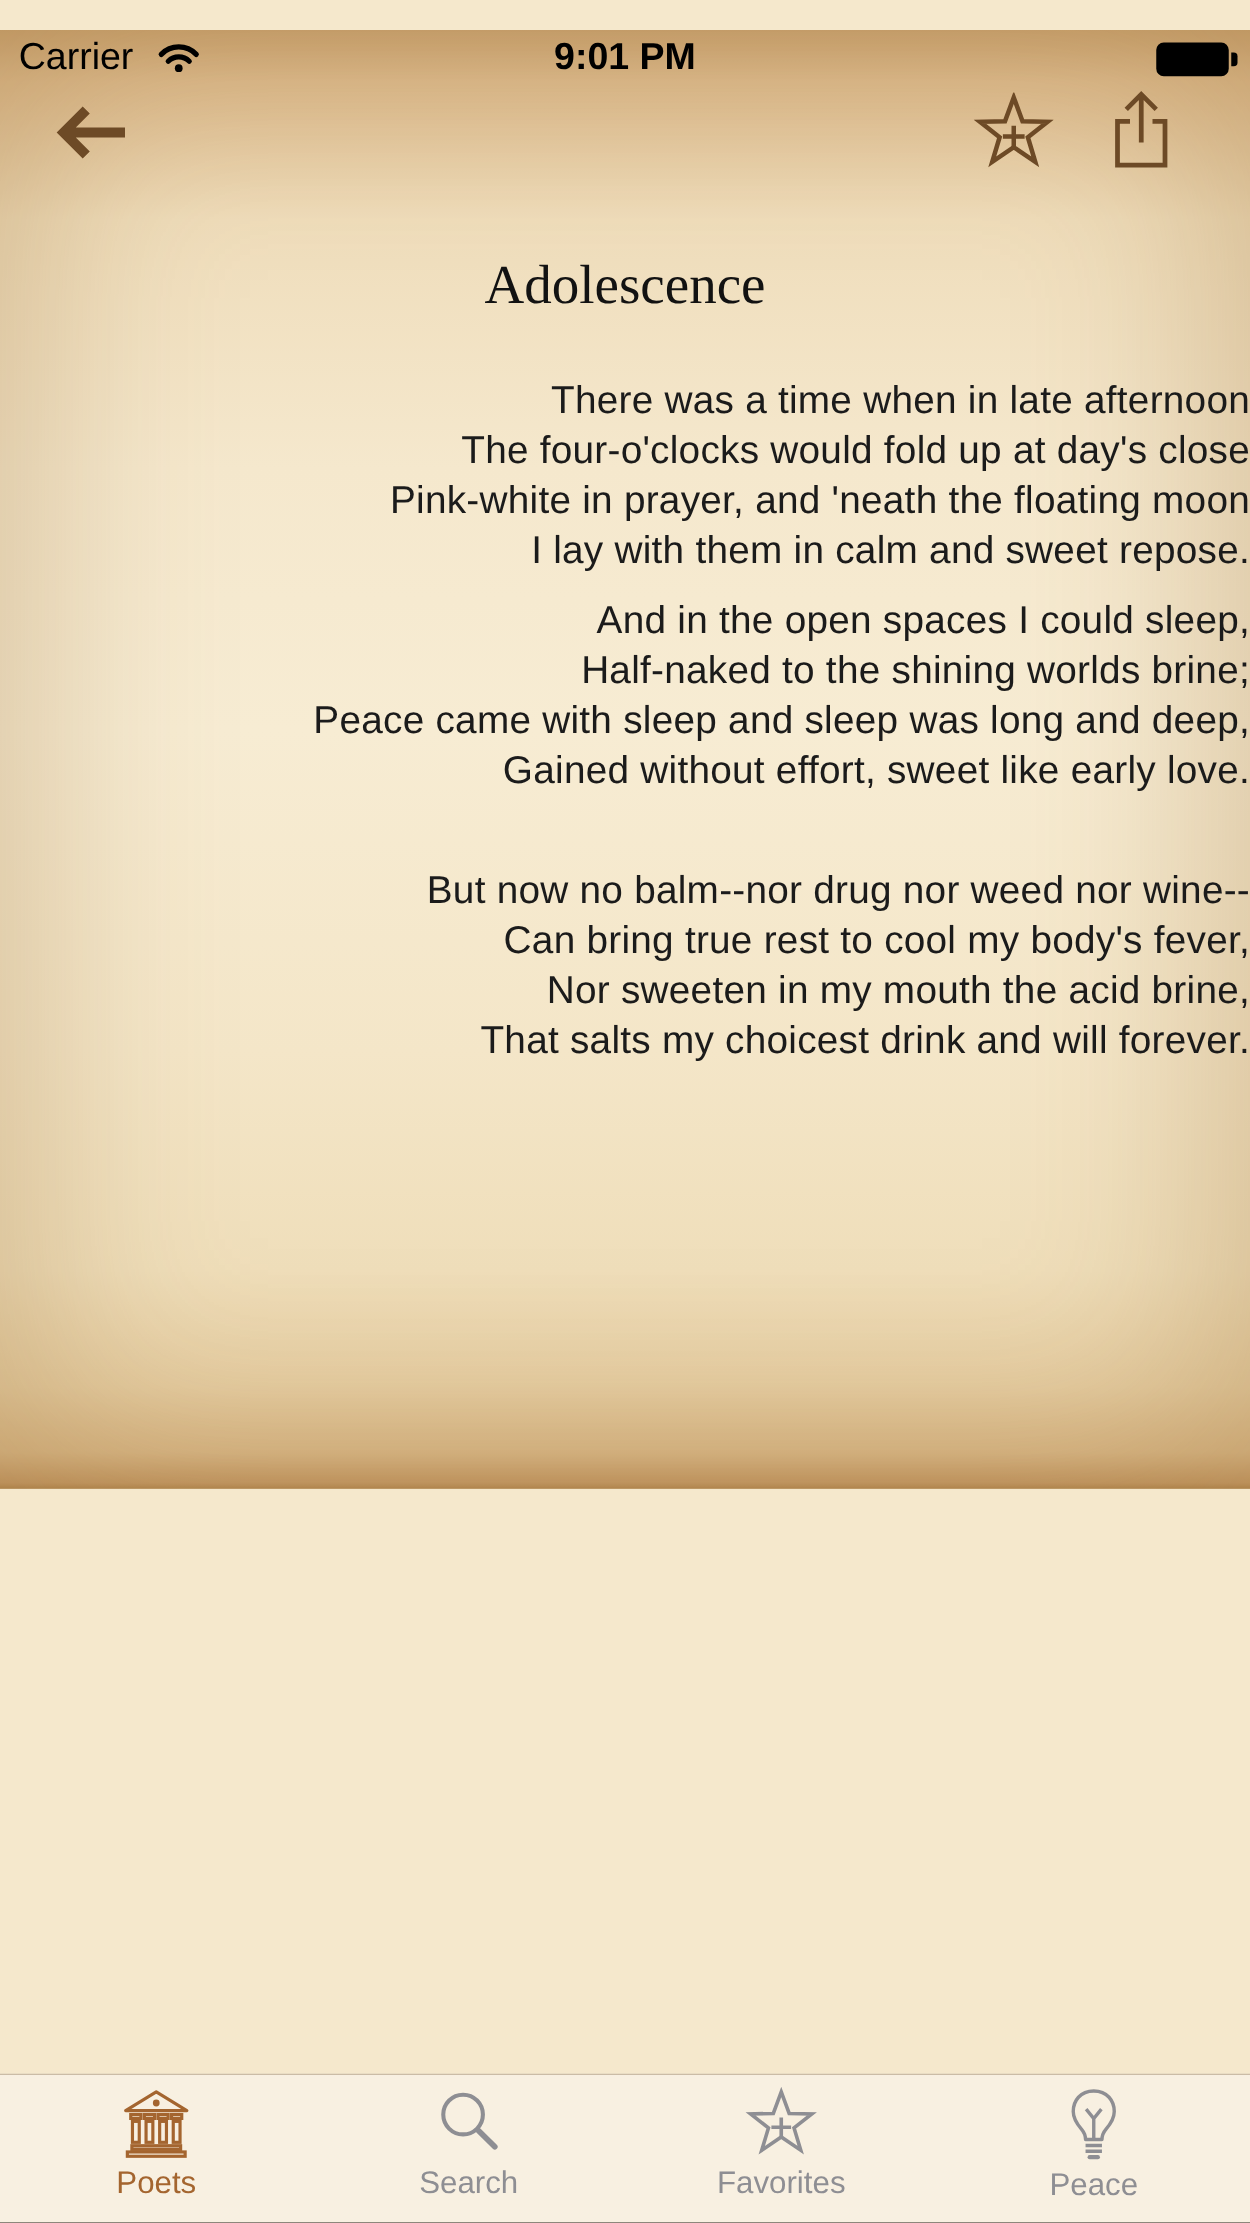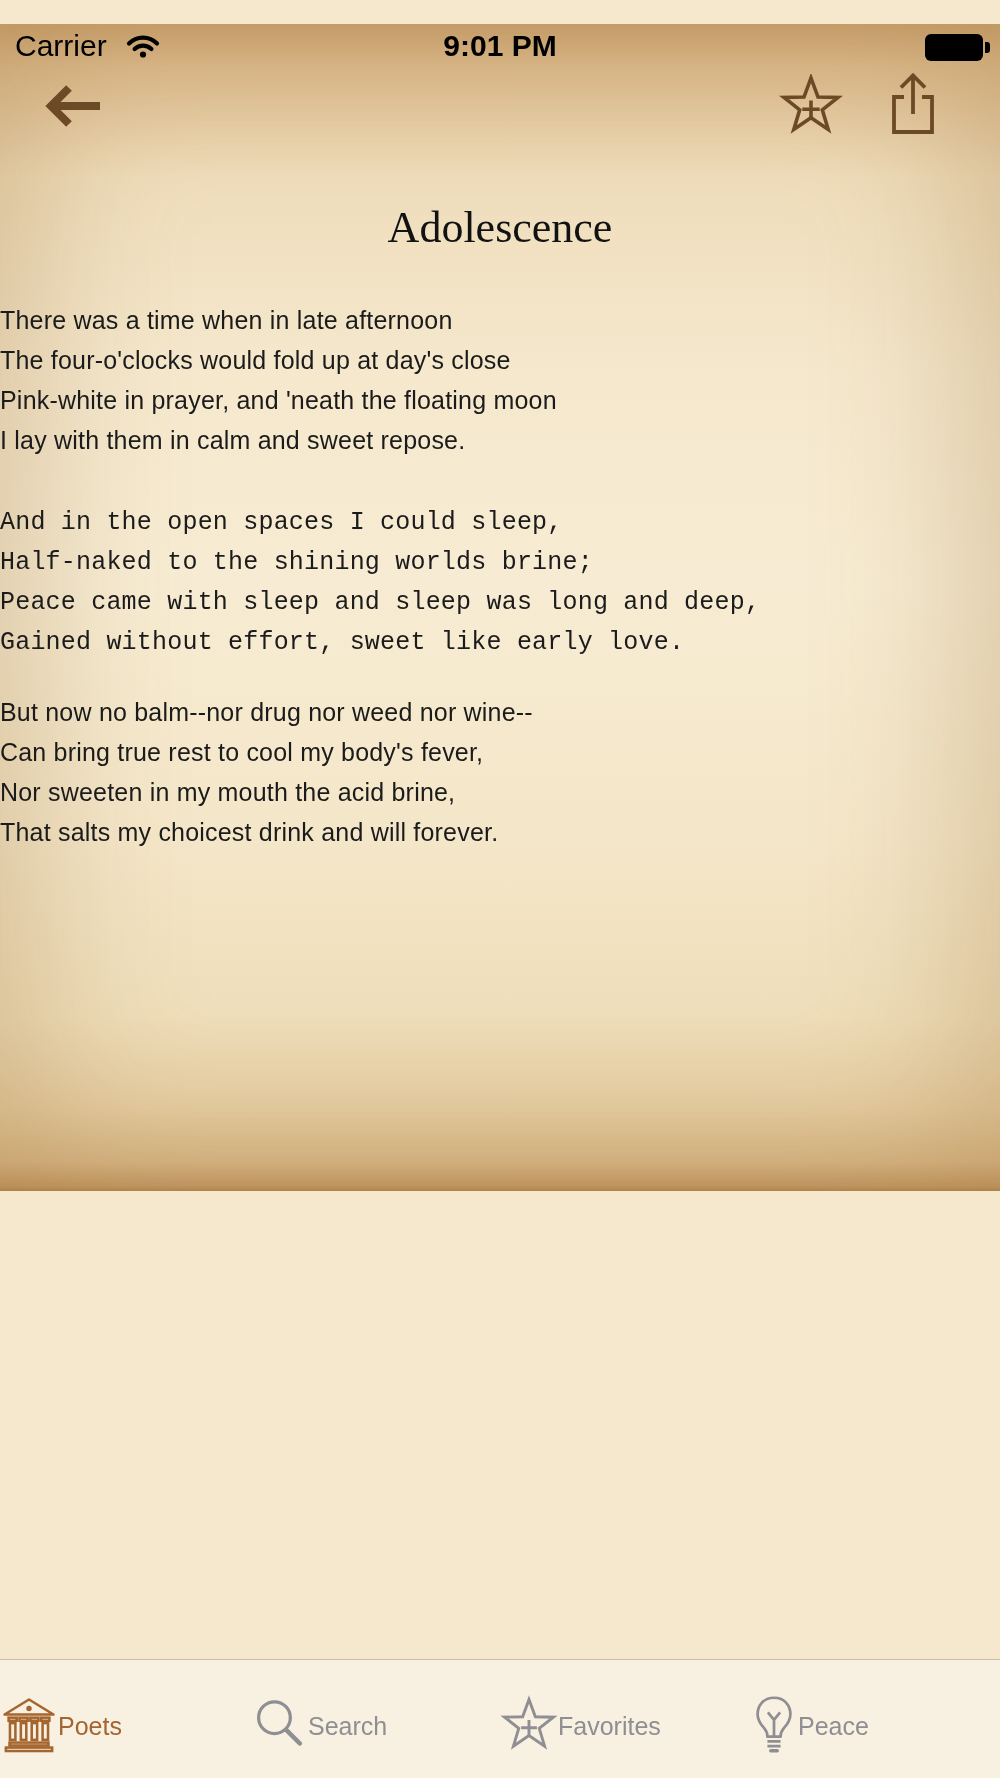--- a/index.html
+++ b/index.html
@@ -38,35 +38,35 @@
   .nav-bar{position:absolute;top:44px;left:0;width:100%;height:90px;}
   .back-btn{position:absolute;left:42px;top:12px;cursor:pointer;}
   .fav-btn{position:absolute;left:779px;top:6px;cursor:pointer;}
   .share-btn{position:absolute;left:886px;top:2px;cursor:pointer;}
   
   .poem-title{
     position:absolute;top:178px;left:0;width:100%;text-align:center;
     font-family:"Liberation Serif","DejaVu Serif",serif;font-size:44px;color:#121212;
   }
   .stanza{
-    position:absolute;left:0;width:100%;text-align:left;
-    font-size:25px;line-height:40px;color:var(--text);letter-spacing:.2px;
+    position:absolute;left:0;width:100%;text-align:right;
+    font-size:31px;line-height:40px;color:var(--text);letter-spacing:.2px;
   }
   .stanza-1{top:276px;}
-  .stanza-2{top:479px;font-family:Liberation Mono, monospace;}
+  .stanza-2{top:452px;}
   .stanza-3{top:668px;}
   
   .tab-bar{
     position:absolute;left:0;bottom:0;width:100%;height:119px;
     background:var(--tab-bar-bg);
     border-top:1px solid rgba(100,70,30,.30);
     display:flex;box-sizing:border-box;
   }
   .tab{
-    flex:1;display:flex;flex-direction:row;align-items:center;
+    flex:1;display:flex;flex-direction:column;align-items:center;
     padding-top:9px;color:var(--inactive-tab);cursor:pointer;
   }
   .tab.active{color:var(--active-tab);}
   .tab svg{display:block;}
   .tab-label{font-size:25px;margin-top:5px;}
 </style>
 </head>
 <body>
 
 <div class="screen">

